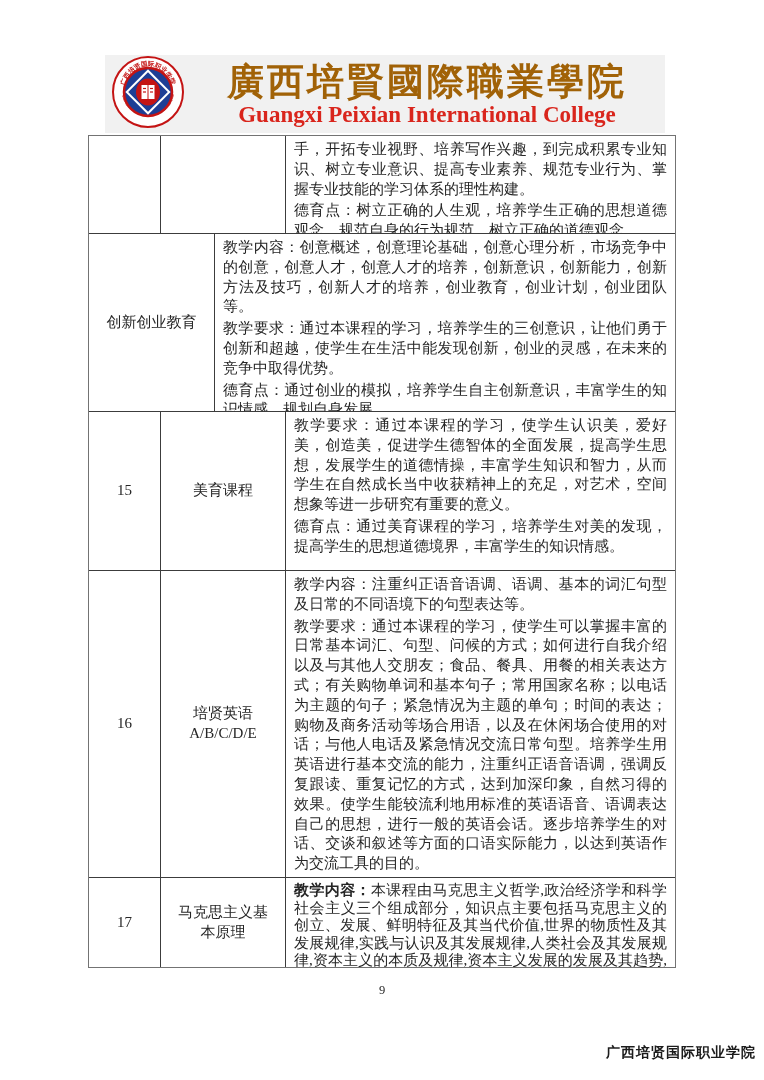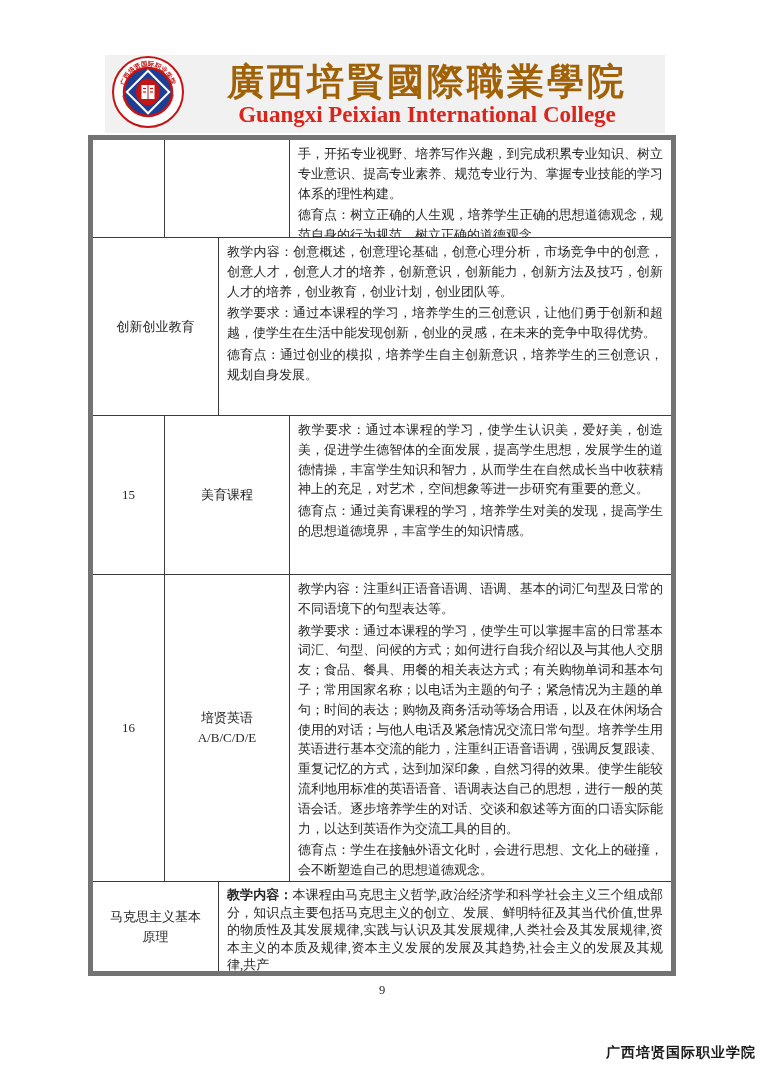--- a/index.html
+++ b/index.html
@@ -25,23 +25,23 @@
     font-family:"Liberation Serif","DejaVu Serif",serif;
   }
   .title-en{
     font-size:23px;font-weight:bold;color:#d9251c;
     margin-top:3px;white-space:nowrap;
     font-family:"Liberation Serif","DejaVu Serif",serif;
   }
   
   .ctable{
     position:absolute;left:88px;top:135px;width:588px;
-    border:5px solid #737373;
+    border:1px solid #737373;
     box-sizing:border-box;
-    font-size:13px;
+    font-size:15px;
     line-height:19.8px;
   }
   .trow{display:flex;box-sizing:border-box;}
   .trow + .trow{border-top:1px solid #3c3c3c;}
   .cell{box-sizing:border-box;overflow:hidden;}
   .cell + .cell{border-left:1px solid #3c3c3c;}
   .cell.num{
     flex:0 0 71px;display:flex;align-items:center;justify-content:center;
     text-align:center;
   }
@@ -111,21 +111,21 @@
         <p>手，开拓专业视野、培养写作兴趣，到完成积累专业知识、树立专业意识、提高专业素养、规范专业行为、掌握专业技能的学习体系的理性构建。</p>
         <p>德育点：树立正确的人生观，培养学生正确的思想道德观念，规范自身的行为规范，树立正确的道德观念。</p>
       </div>
     </div>
 
     <div class="trow" style="height:178px;">
       <div class="cell course">创新创业教育</div>
       <div class="cell desc">
         <p>教学内容：创意概述，创意理论基础，创意心理分析，市场竞争中的创意，创意人才，创意人才的培养，创新意识，创新能力，创新方法及技巧，创新人才的培养，创业教育，创业计划，创业团队等。</p>
         <p>教学要求：通过本课程的学习，培养学生的三创意识，让他们勇于创新和超越，使学生在生活中能发现创新，创业的灵感，在未来的竞争中取得优势。</p>
-        <p>德育点：通过创业的模拟，培养学生自主创新意识，培养学生的三创意识，规划自身发展。</p>
+        <p>德育点：通过创业的模拟，培养学生自主创新意识，丰富学生的知识情感，规划自身发展。</p>
       </div>
     </div>
 
     <div class="trow" style="height:159px;">
       <div class="cell num">15</div>
       <div class="cell course">美育课程</div>
       <div class="cell desc">
         <p>教学要求：通过本课程的学习，使学生认识美，爱好美，创造美，促进学生德智体的全面发展，提高学生思想，发展学生的道德情操，丰富学生知识和智力，从而学生在自然成长当中收获精神上的充足，对艺术，空间想象等进一步研究有重要的意义。</p>
         <p>德育点：通过美育课程的学习，培养学生对美的发现，提高学生的思想道德境界，丰富学生的知识情感。</p>
       </div>
@@ -135,20 +135,21 @@
       <div class="cell num">16</div>
       <div class="cell course">培贤英语 A/B/C/D/E</div>
       <div class="cell desc">
         <p>教学内容：注重纠正语音语调、语调、基本的词汇句型及日常的不同语境下的句型表达等。</p>
         <p>教学要求：通过本课程的学习，使学生可以掌握丰富的日常基本词汇、句型、问候的方式；如何进行自我介绍以及与其他人交朋友；食品、餐具、用餐的相关表达方式；有关购物单词和基本句子；常用国家名称；以电话为主题的句子；紧急情况为主题的单句；时间的表达；购物及商务活动等场合用语，以及在休闲场合使用的对话；与他人电话及紧急情况交流日常句型。培养学生用英语进行基本交流的能力，注重纠正语音语调，强调反复跟读、重复记忆的方式，达到加深印象，自然习得的效果。使学生能较流利地用标准的英语语音、语调表达自己的思想，进行一般的英语会话。逐步培养学生的对话、交谈和叙述等方面的口语实际能力，以达到英语作为交流工具的目的。</p>
         <p>德育点：学生在接触外语文化时，会进行思想、文化上的碰撞，会不断塑造自己的思想道德观念。</p>
       </div>
     </div>
 
     <div class="trow" style="height:90px;">
+      <div class="cell num">17</div>
       <div class="cell course">马克思主义基本原理</div>
       <div class="cell desc" style="line-height:17.6px;">
         <p><span class="bold-lead">教学内容：</span><span>本课程由马克思主义哲学,政治经济学和科学社会主义三个组成部分，知识点主要包括马克思主义的创立、发展、鲜明特征及其当代价值,世界的物质性及其发展规律,实践与认识及其发展规律,人类社会及其发展规律,资本主义的本质及规律,资本主义发展的发展及其趋势,社会主义的发展及其规律,共产</span></p>
       </div>
     </div>
 
   </div>
 
   <div class="page-number">9</div>
   <div class="watermark">广西培贤国际职业学院</div>

